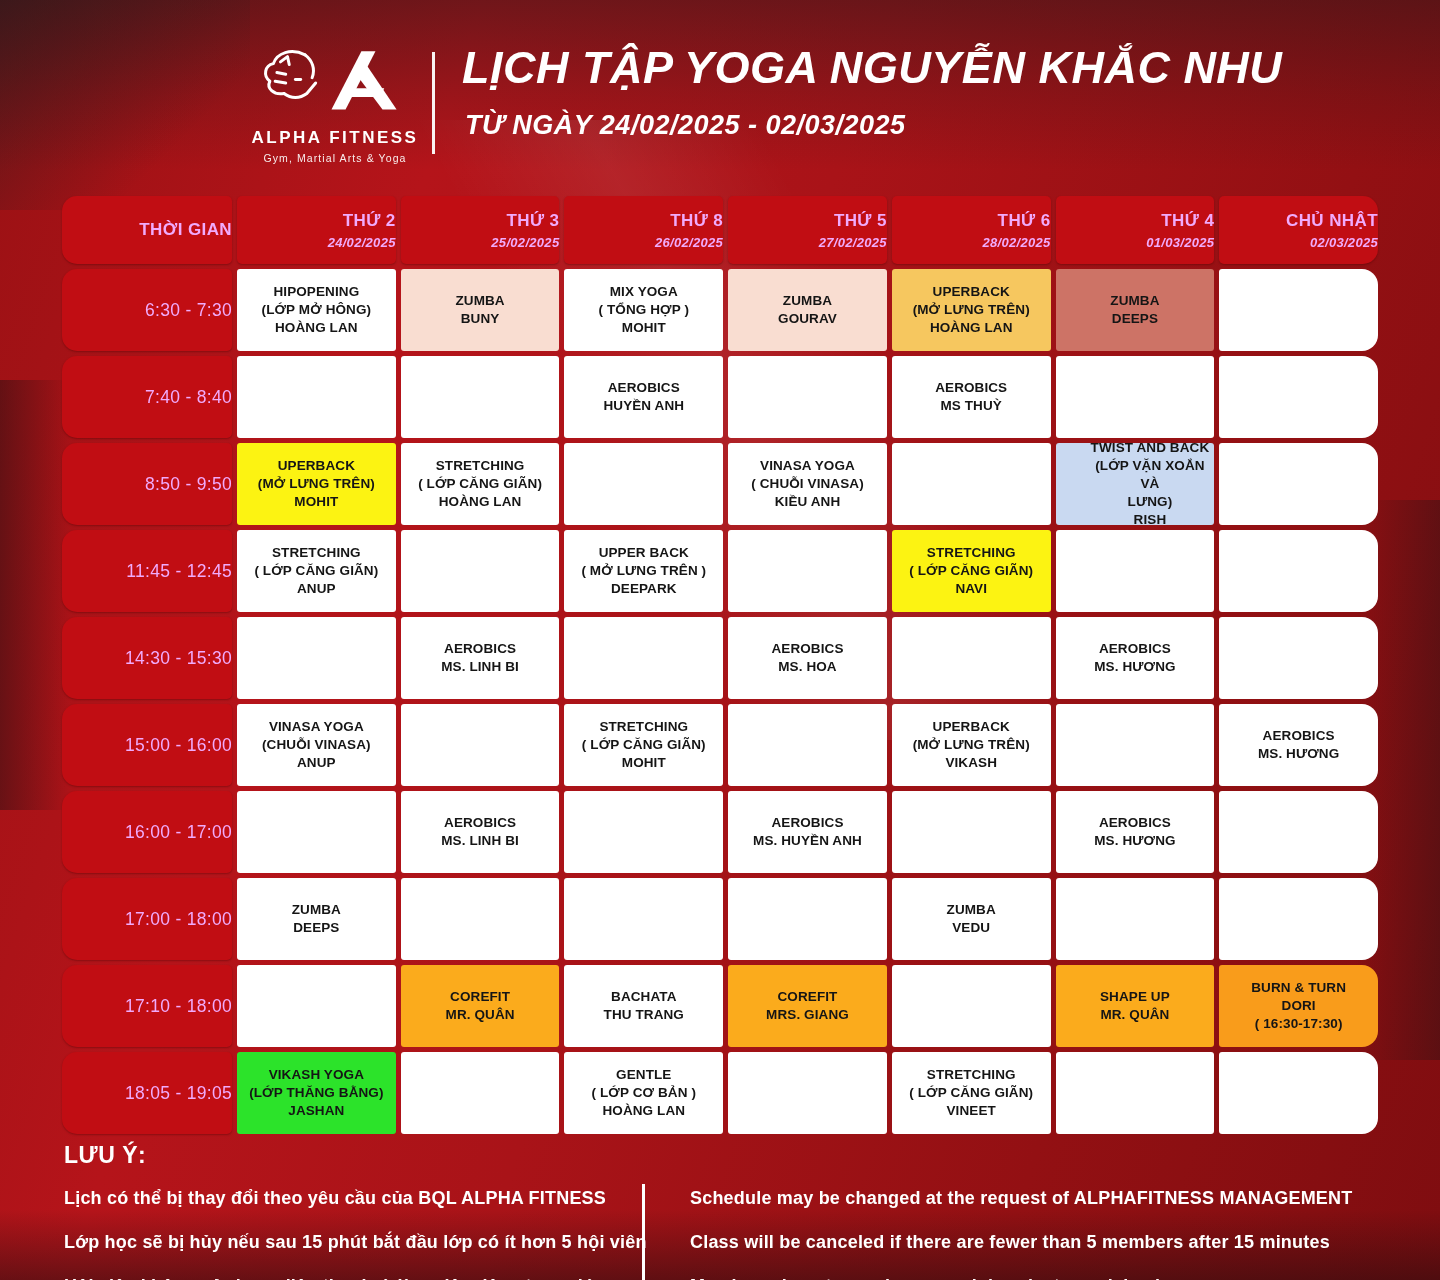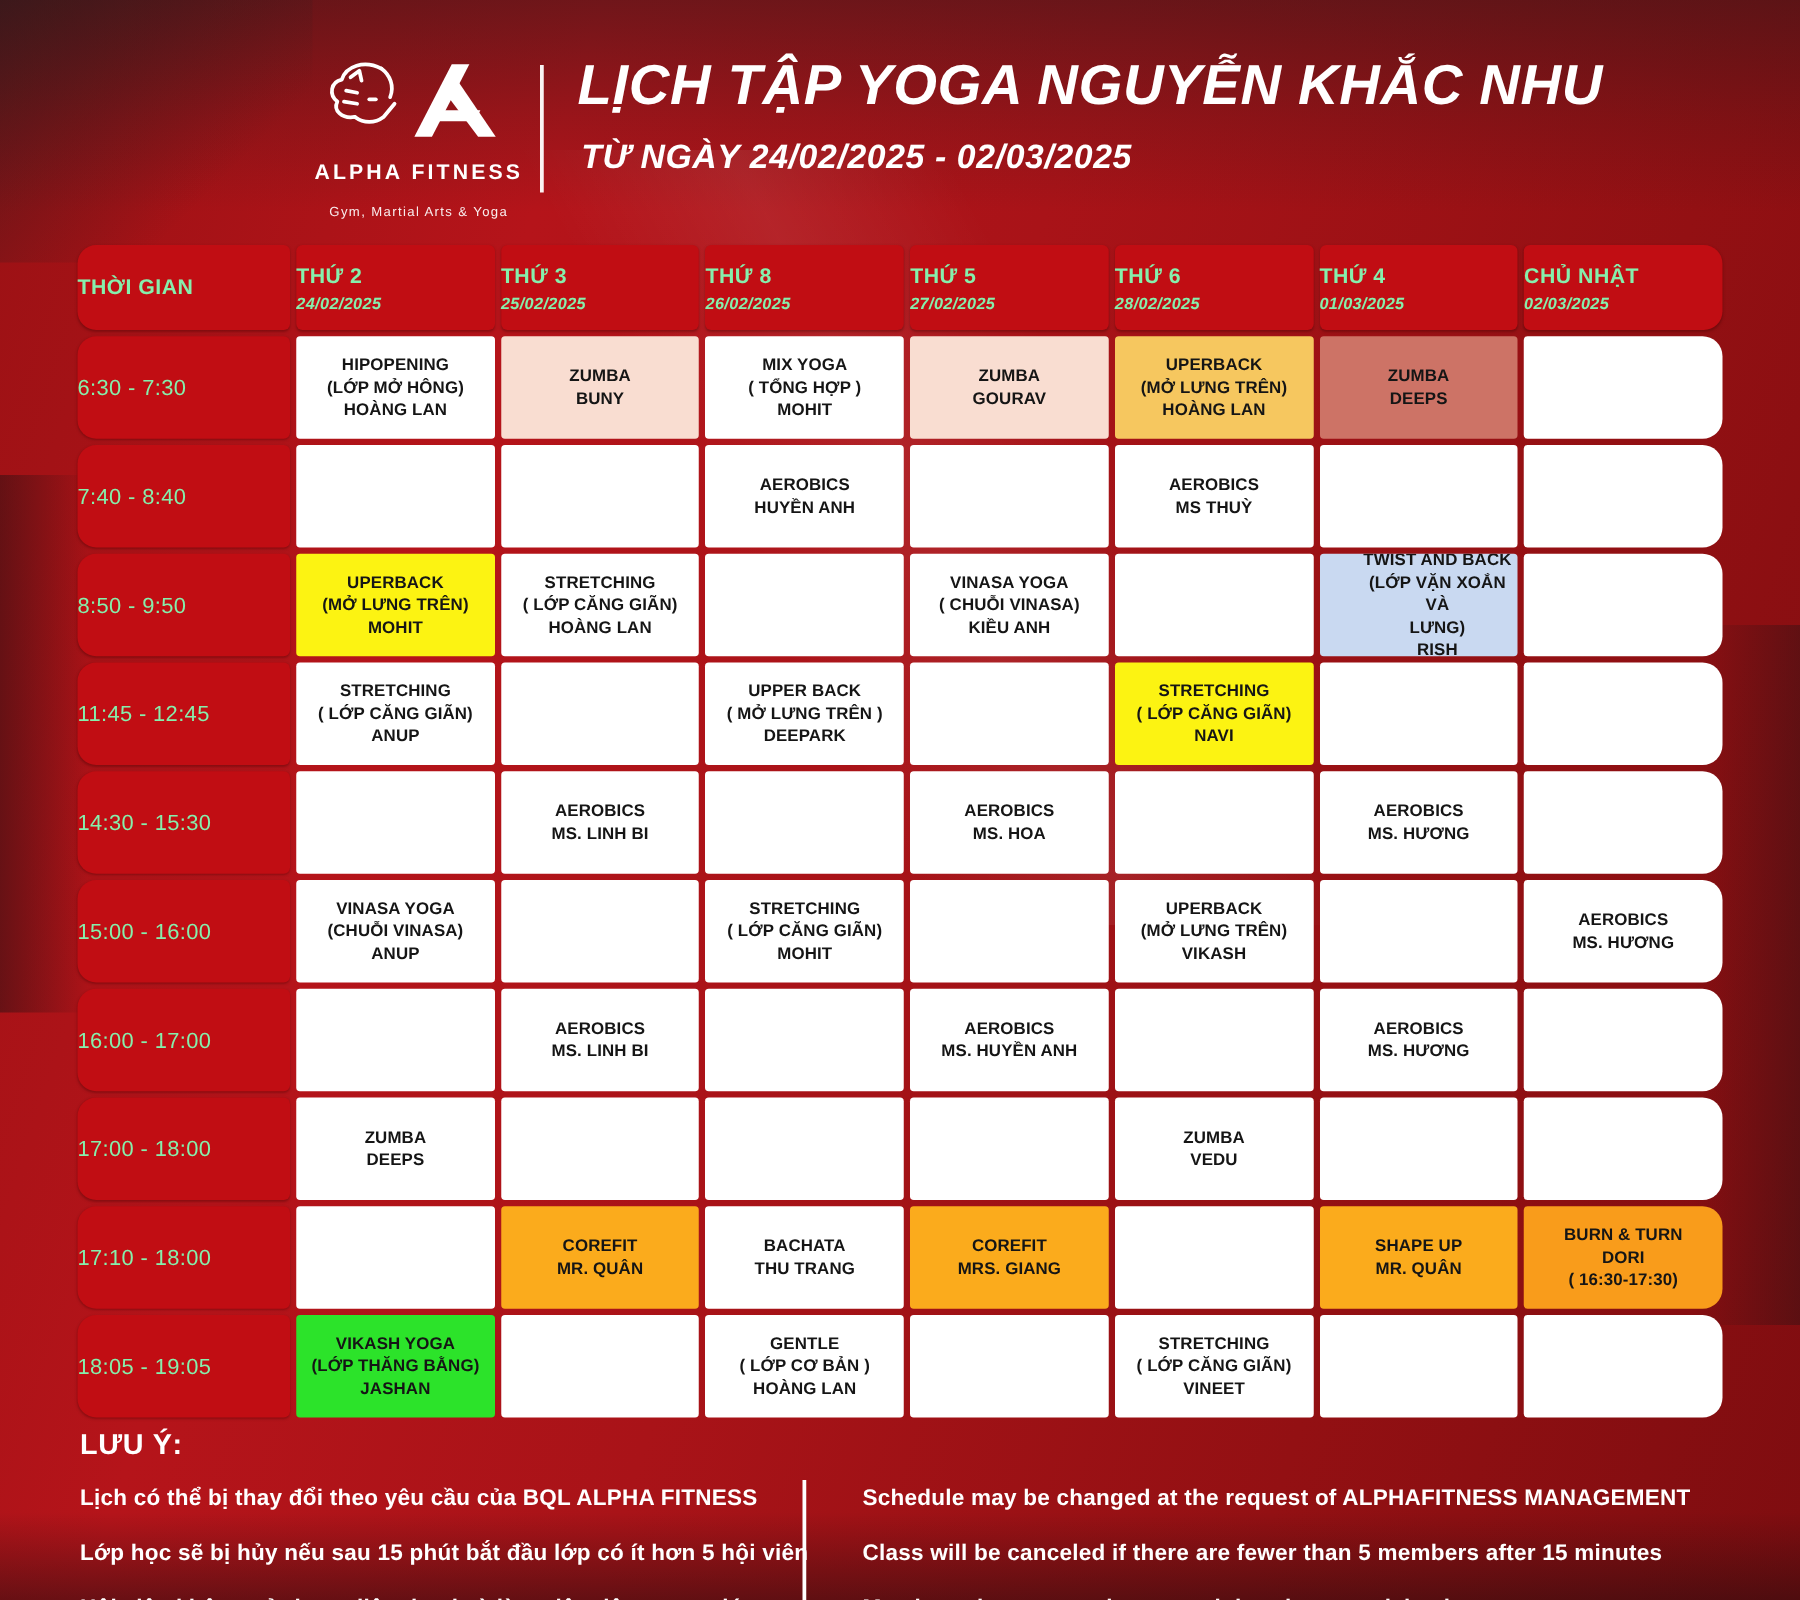--- a/index.html
+++ b/index.html
@@ -23,36 +23,36 @@
                   background:linear-gradient(270deg,rgba(45,18,20,.45),rgba(45,18,20,0)); }
   .photo-streak { position:absolute; left:200px; top:120px; width:1100px; height:620px;
                   background:linear-gradient(62deg,rgba(255,255,255,0) 38%,rgba(255,255,255,.07) 50%,rgba(255,255,255,0) 62%); }
   .photo-bottom { position:absolute; left:0; bottom:0; width:100%; height:70px;
                   background:linear-gradient(0deg,rgba(30,12,14,.5),rgba(30,12,14,0)); }
 
   
   .brand { position:absolute; left:240px; top:40px; width:190px; text-align:center; color:#fff; }
   .brand svg { display:block; margin:0 auto; }
   .brand-name { font-size:17px; font-weight:bold; letter-spacing:2.5px; margin-top:2px; white-space:nowrap; }
-  .brand-tag  { font-size:10.5px; letter-spacing:1.1px; opacity:.92; margin-top:16px; white-space:nowrap; }
+  .brand-tag  { font-size:10.5px; letter-spacing:1.1px; opacity:.92; margin-top:4px; white-space:nowrap; }
   .header-divider { position:absolute; left:432px; top:52px; width:3px; height:102px; background:#fff; opacity:.95; }
   .title    { position:absolute; left:462px; top:42px; width:900px; color:#fff;
               font-size:45px; font-weight:bold; font-style:italic; letter-spacing:.5px; white-space:nowrap; }
   .subtitle { position:absolute; left:465px; top:110px; color:#fff;
               font-size:27px; font-weight:bold; font-style:italic; letter-spacing:.5px; white-space:nowrap; }
 
   
   .schedule {
     position:absolute; left:62px; top:196px; width:1316px;
     display:grid; grid-template-columns:170px repeat(7,1fr);
     grid-template-rows:68px repeat(10,82px); gap:5px;
   }
   .hcell, .tcell {
-    background:#c10d13; color:#86efac;
-    display:flex; flex-direction:column; align-items:flex-start; justify-content:center;
+    background:#c10d13; color:#f0abfc;
+    display:flex; flex-direction:column; align-items:flex-end; justify-content:center;
     border-radius:5px; box-shadow:0 1px 2px rgba(60,0,0,.35);
   }
   .hcell .d1 { font-size:17px; font-weight:bold; letter-spacing:.4px; }
   .hcell .d2 { font-size:13px; font-weight:bold; margin-top:4px; letter-spacing:.3px;font-style:italic; }
   .round-l { border-radius:15px 5px 5px 15px !important; }
   .round-r { border-radius:5px 15px 15px 5px !important; }
   .tcell { font-size:17.5px; font-weight:normal; letter-spacing:.3px; border-radius:15px 5px 5px 15px; }
   .cell {
     background:#fff; color:#151515;
     display:flex; flex-direction:column; align-items:center; justify-content:center;

